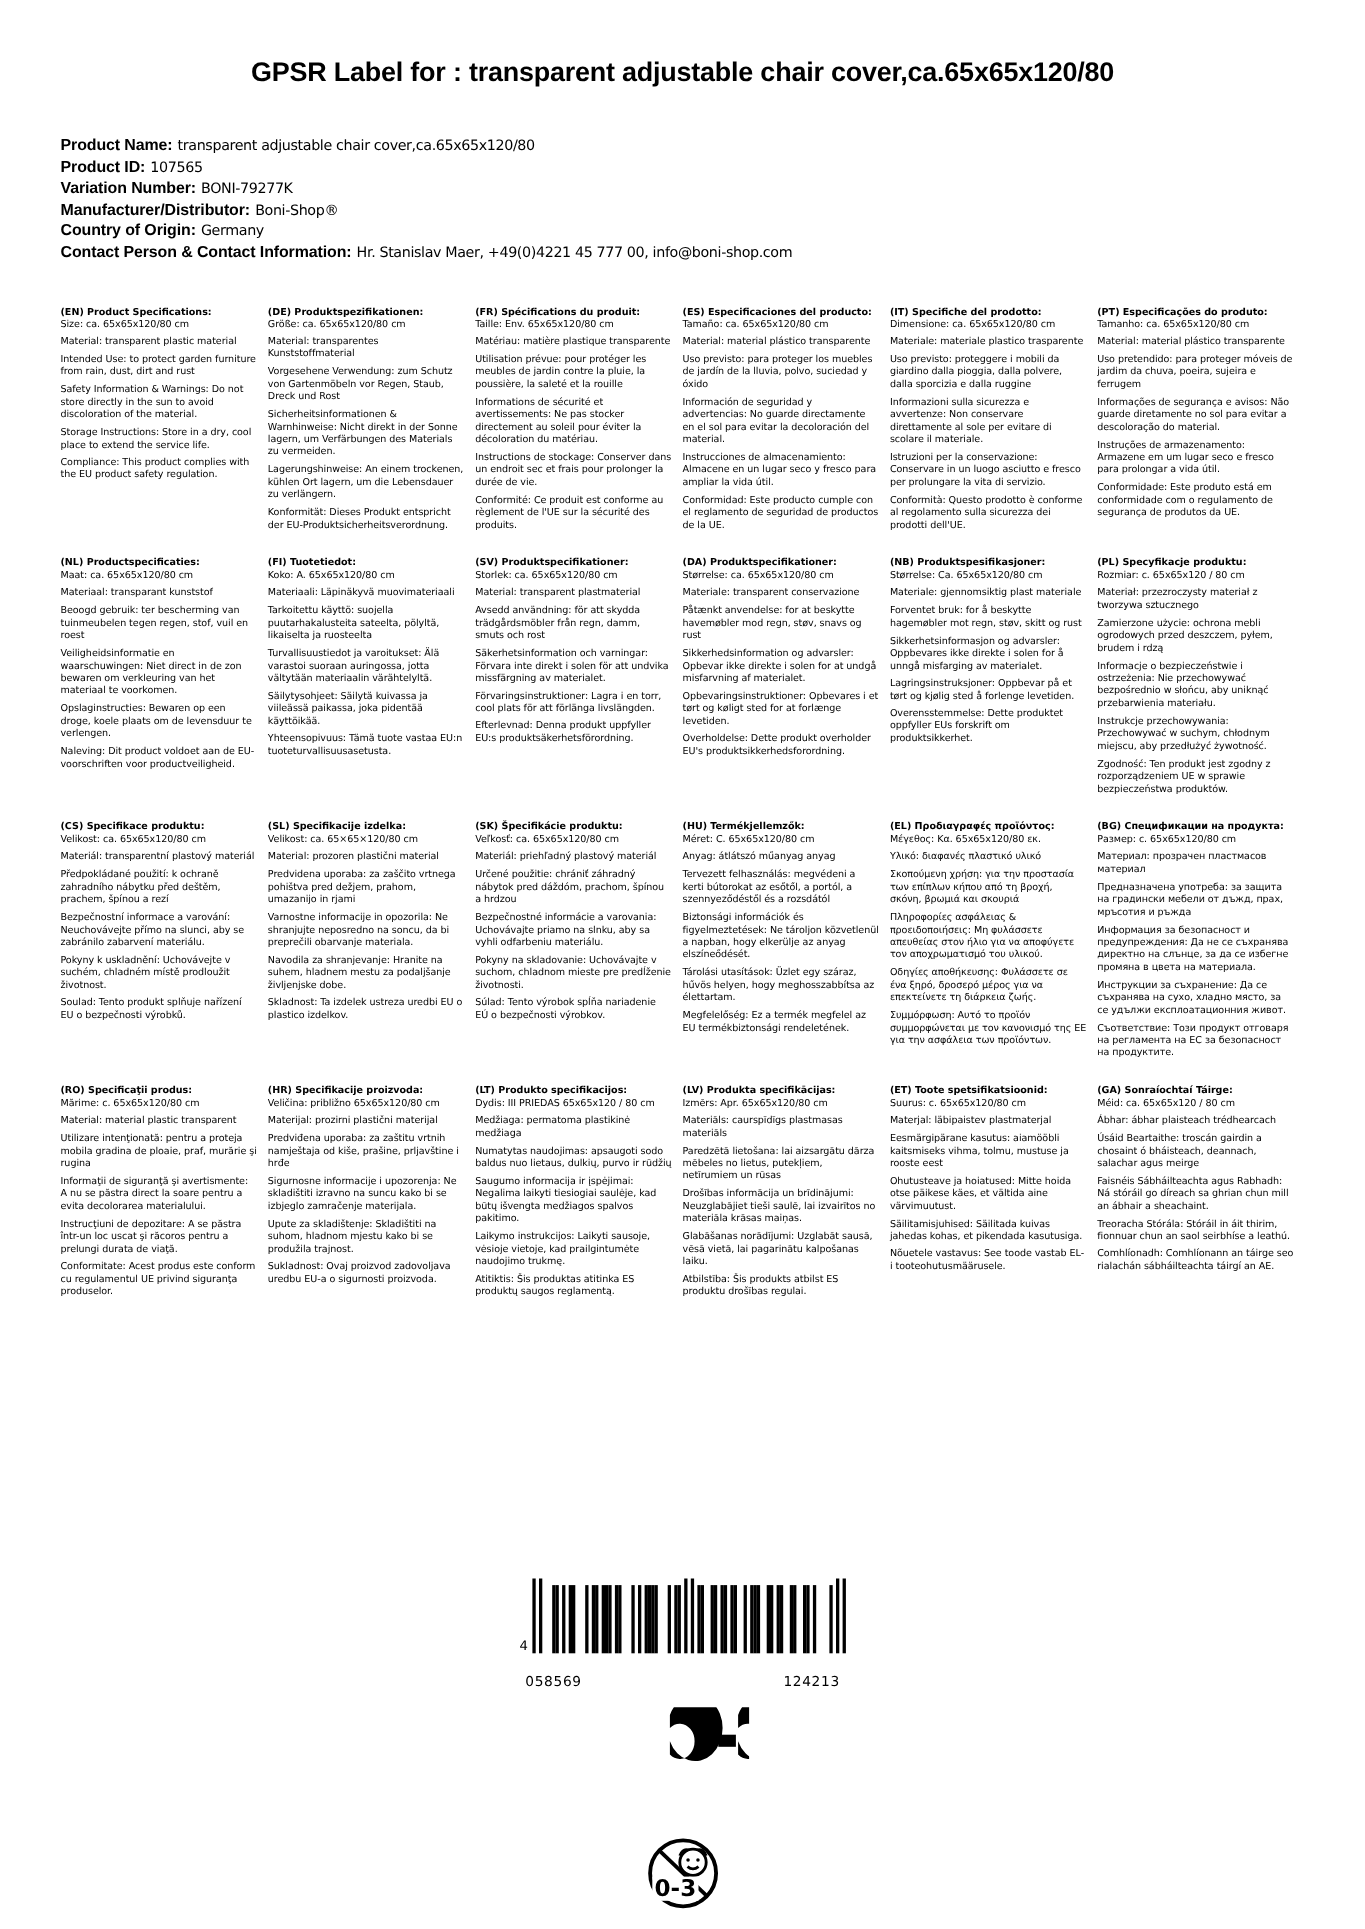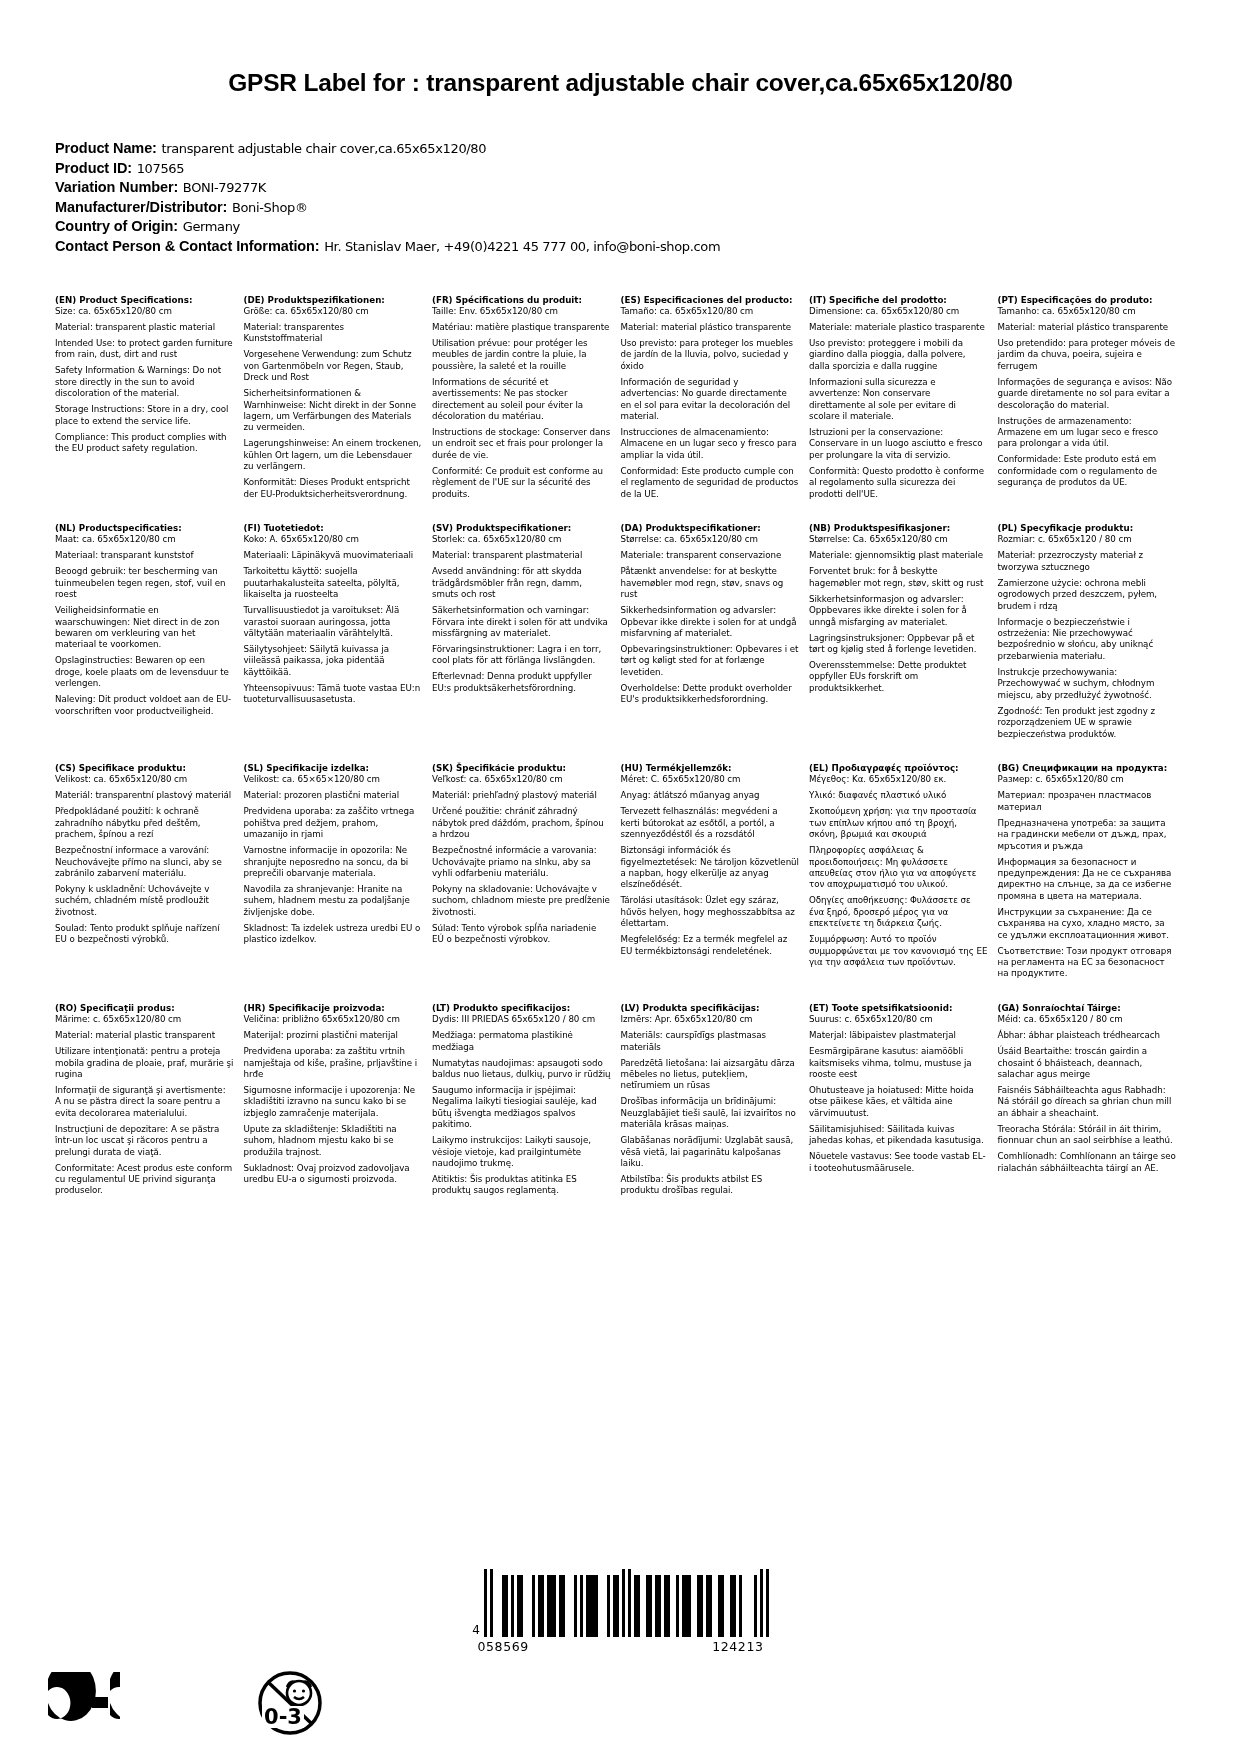--- a/index.html
+++ b/index.html
@@ -2,21 +2,21 @@
 <html><head>
 <meta charset="utf-8">
 <style>
   html,body{margin:0;padding:0;background:#fff;}
   body{
     width:1241px;height:1754px;
     font-family:"DejaVu Sans", sans-serif;
     color:#000;
     -webkit-font-smoothing:antialiased;
   }
-  .page{position:relative;width:1241px;height:1754px;box-sizing:border-box;padding:16px 55px;}
+  .page{position:relative;width:1241px;height:1754px;box-sizing:border-box;padding:0 55px;}
 
   .doc-title{
     font-family:"Liberation Sans", sans-serif;
     font-weight:bold;
     font-size:24.5px;
     text-align:center;
     letter-spacing:-0.2px;
     margin:0;
     padding-top:53px;
   }
@@ -86,33 +86,34 @@
     padding-bottom:1px;
   }
   .bars{display:flex;align-items:flex-end;height:62px;}
   .bars i{display:block;background:#000;height:100%;}
   .bars i.g{background:transparent;}
   .bars i.tall{height:68px;}
   .bc-digits{
     display:flex;
     justify-content:space-between;
     width:286px;
-    margin:2px auto 0;
+    margin:18px auto 0;
     font-size:12.5px;
     letter-spacing:0.6px;
     font-family:"DejaVu Sans", sans-serif;
   }
   .bc-digits span{white-space:pre;}
 
   .marks{
     display:flex;
     align-items:center;
     justify-content:flex-start;
-    gap:112px;
+    gap:56px;
     margin-top:16px;
+    flex-direction:column;
   }
   .ce{display:block;}
   .age{display:block;}
 </style>
 </head>
 <body>
 
 <div class="page">
 
   <h1 class="doc-title">GPSR Label for : transparent adjustable chair cover,ca.65x65x120/80</h1>

